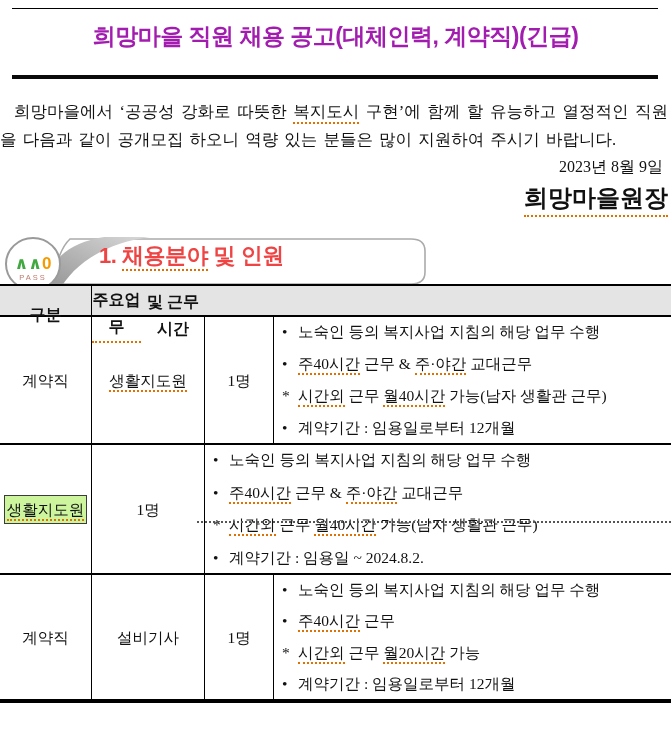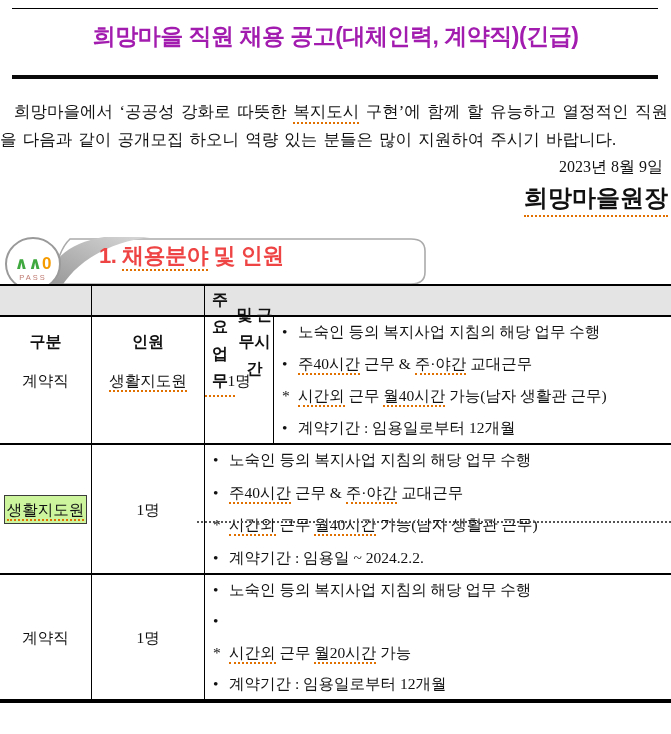--- a/index.html
+++ b/index.html
@@ -85,21 +85,20 @@
       <ellipse cx="33" cy="31" rx="27" ry="26" fill="#ffffff" stroke="#9a9a9a" stroke-width="2"></ellipse>
       <text x="33" y="36" text-anchor="middle" class="logo-glyphs" font-size="17" font-weight="900"><tspan id="logo-green" fill="#3fa83f">∧∧</tspan><tspan id="logo-orange" fill="#f59b00">0</tspan></text>
       <text x="33" y="47" text-anchor="middle" class="logo-glyphs" font-size="7.5" letter-spacing="2" fill="#bf7a70" id="logo-caption">PASS</text>
     </svg>
     <div class="banner-title" id="banner-title"><span>1. </span><span class="spell">채용분야</span><span> 및 인원</span></div>
   </div>
 
   <div class="job-table" id="job-table">
       <div class="trow thead">
         <div class="tcell"><span>구분</span></div>
-        <div class="tcell"><span>인원</span></div>
         <div class="tcell"><span class="spell">주요업무</span><span> 및 근무시간</span></div>
       </div>
       <div class="trow" style="height: 126px;">
         <div class="tcell">계약직</div>
         <div class="tcell"><span><span class="spell">생활지도원</span></span></div>
         <div class="tcell">1명</div>
         <div class="tcell duties"><div class="duty-line">
             <span class="duty-bullet">•</span>
             <span><span>노숙인 등의 복지사업 지침의 해당 업무 수행</span></span>
           </div><div class="duty-line">
@@ -120,31 +119,33 @@
             <span class="duty-bullet">•</span>
             <span><span>노숙인 등의 복지사업 지침의 해당 업무 수행</span></span>
           </div><div class="duty-line">
             <span class="duty-bullet">•</span>
             <span><span class="spell">주40시간</span><span> 근무 &amp; </span><span class="spell">주·야간</span><span> 교대근무</span></span>
           </div><div class="duty-line">
             <span class="duty-bullet">*</span>
             <span><span class="spell">시간외</span><span> 근무 </span><span class="spell">월40시간</span><span> 가능(남자 생활관 근무)</span></span>
           </div><div class="duty-line">
             <span class="duty-bullet">•</span>
-            <span><span>계약기간 : 임용일 ~ 2024.2.2.</span></span>
+            <span><span>계약기간 : 임용일 ~ 2024.8.2.</span></span>
           </div></div>
       </div>
       <div class="trow" style="height: 124px;">
         <div class="tcell">계약직</div>
+        <div class="tcell"><span><span>설비기사</span></span></div>
         <div class="tcell">1명</div>
         <div class="tcell duties"><div class="duty-line">
             <span class="duty-bullet">•</span>
             <span><span>노숙인 등의 복지사업 지침의 해당 업무 수행</span></span>
           </div><div class="duty-line">
             <span class="duty-bullet">•</span>
+            <span><span class="spell">주40시간</span><span> 근무</span></span>
           </div><div class="duty-line">
             <span class="duty-bullet">*</span>
             <span><span class="spell">시간외</span><span> 근무 </span><span class="spell">월20시간</span><span> 가능</span></span>
           </div><div class="duty-line">
             <span class="duty-bullet">•</span>
             <span><span>계약기간 : 임용일로부터 12개월</span></span>
           </div></div>
       </div>
     </div>
 

